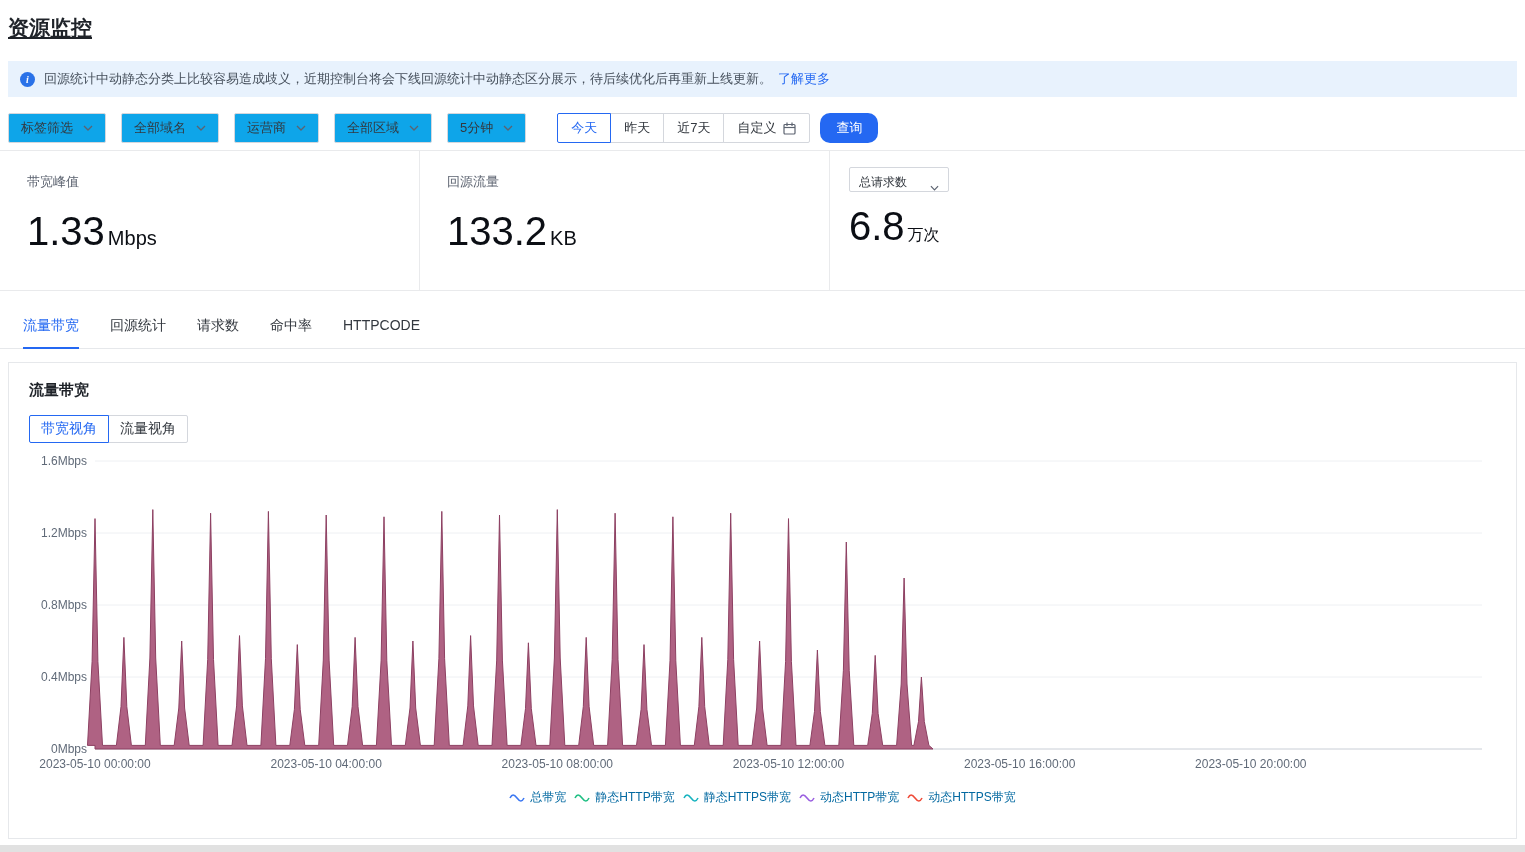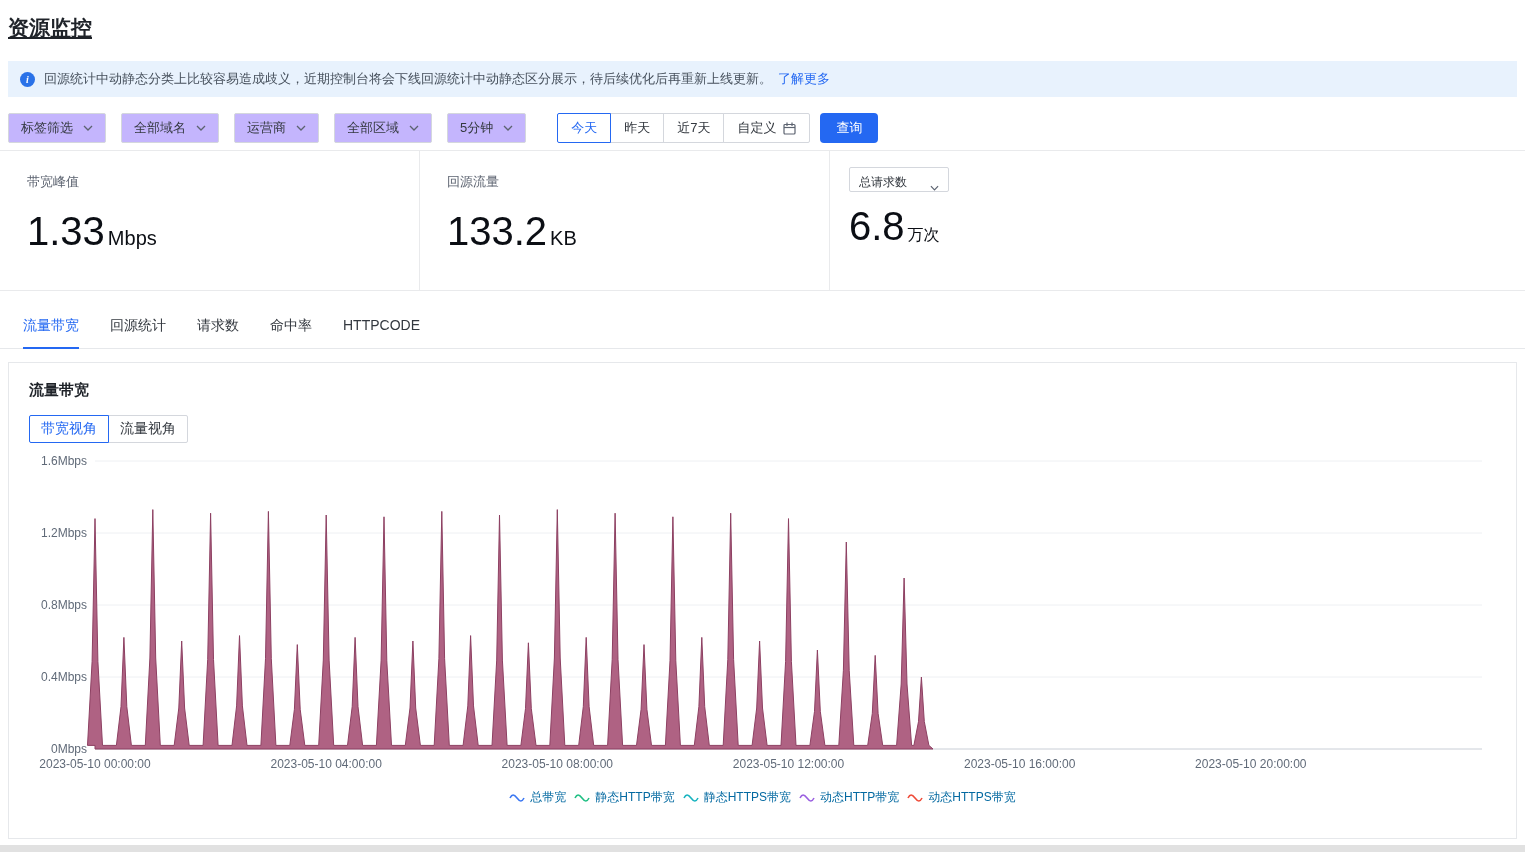--- a/index.html
+++ b/index.html
@@ -10,33 +10,33 @@
 
   .banner { margin:19px 8px 0; background:#e8f2fd; height:36px; display:flex; align-items:center;
             padding:0 12px; font-size:13px; color:#46505c; }
   .info-icon { width:15px; height:15px; border-radius:50%; background:#2a72e8; color:#fff;
                display:inline-flex; align-items:center; justify-content:center; font-size:10px;
                font-weight:700; font-style:italic; margin-right:9px; flex:none;
                font-family:"Liberation Serif",serif; }
   .banner-link { color:#2468f2; text-decoration:none; margin-left:6px; cursor:pointer; }
 
   .filter-row { margin:16px 8px 0; display:flex; align-items:center; }
-  .dd-btn { height:30px; background:#c4b5fd; border:1px solid #d4d7dd; border-radius:2px;
+  .dd-btn { height:30px; background:#0ea5e9; border:1px solid #d4d7dd; border-radius:2px;
             display:inline-flex; align-items:center; gap:10px; padding:0 12px; font-size:13px;
             color:#33383f; margin-right:15px; cursor:pointer; }
   .chev { display:block; }
   .seg { display:inline-flex; margin-right:10px; }
   .seg button { height:30px; background:#fff; border:1px solid #d4d7dd; font-size:13px; color:#33383f;
                 padding:0 13px; margin-left:-1px; cursor:pointer; display:inline-flex;
                 align-items:center; gap:7px; }
   .seg button:first-child { margin-left:16px; border-radius:2px 0 0 2px; }
   .seg button:last-child { border-radius:0 2px 2px 0; }
   .seg button.active { border-color:#2468f2; color:#2468f2; position:relative; z-index:1; }
   .primary-btn { height:30px; width:58px; background:#2468f2; color:#fff; border:none;
-                 border-radius:4px; font-size:13px; cursor:pointer; }
+                 border-radius:10px; font-size:13px; cursor:pointer; }
 
   .stats-row { margin-top:7px; border-top:1px solid #e9eaec; border-bottom:1px solid #e9eaec;
                display:flex; height:141px; }
   .stat-card { border-right:1px solid #e9eaec; padding:22px 0 0 27px; }
   .stat-card.c1 { width:420px; } .stat-card.c2 { width:410px; } .stat-card.c3 { width:410px; }
   .stat-card.c4 { flex:1; border-right:none; padding-top:16px; padding-left:19px; }
   .stat-label { font-size:13px; color:#5c6370; }
   .stat-value { margin-top:18px; color:#0b0e14; }
   .stat-value .num { font-size:40px; }
   .stat-value .unit { font-size:20px; margin-left:3px; }

